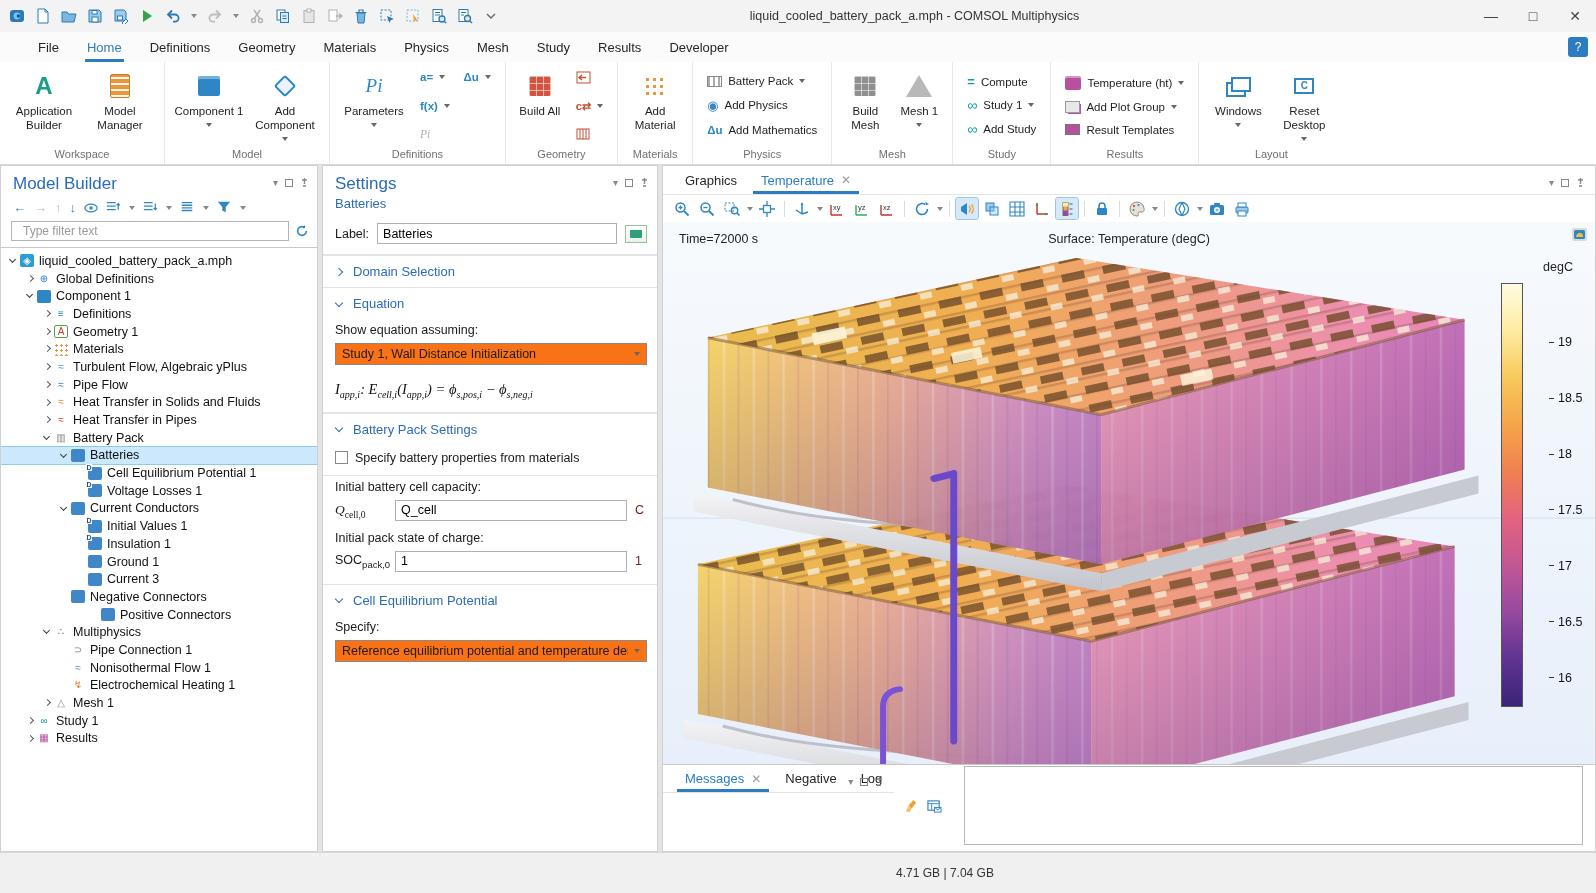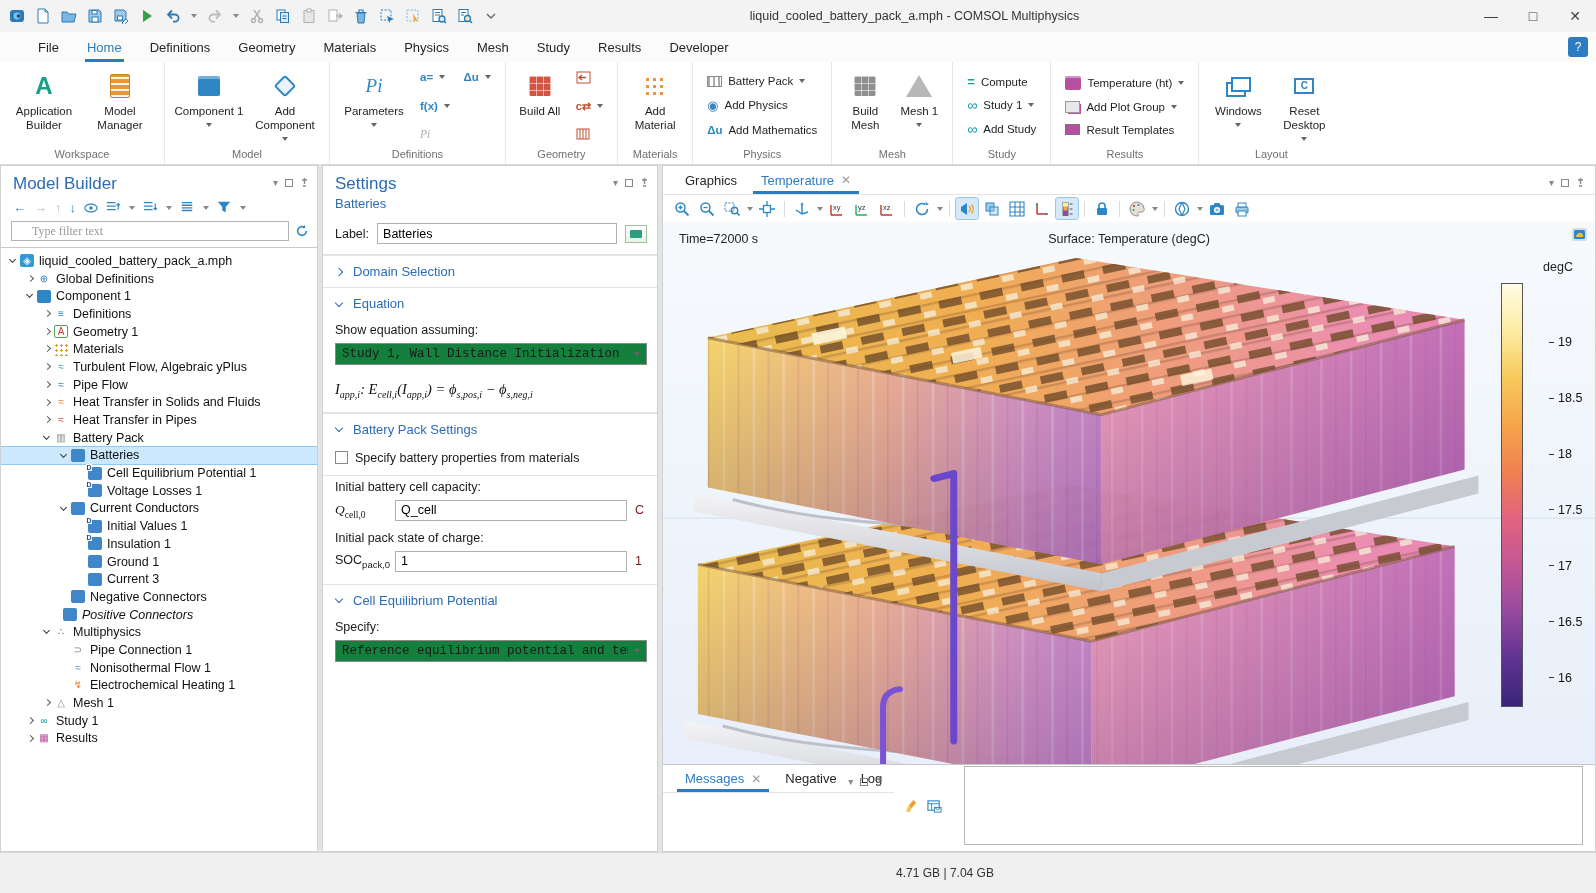--- a/index.html
+++ b/index.html
@@ -67,21 +67,21 @@
   .ptitle { font-size:17px; color:#2b6cb5; flex:1; }
   .pctl { display:flex; gap:7px; align-items:center; color:#888; font-size:10px; padding-top:3px;}
   .pctl .sq { width:8px; height:8px; border:1px solid #888; display:inline-block;}
 
   
   .mbtools { display:flex; align-items:center; gap:8px; padding:6px 10px 4px 12px; font-size:13px; }
   .mbtools .tgl { color:#2f86c4; }
   .mbtools .tgy { color:#b8b8b8; }
   .mbtools svg { width:14px; height:14px; vertical-align:-2px;}
   .filterrow { display:flex; align-items:center; gap:6px; padding:2px 8px 6px 10px; }
-  .filterrow input { flex:1; height:20px; border:1px solid #b4b4b4; padding:0 20px; font-size:12px; color:#333; font-family:Liberation Serif, serif;}
+  .filterrow input { flex:1; height:20px; border:1px solid #b4b4b4; padding:0 11px; font-size:12px; color:#333; font-family:Liberation Sans, sans-serif;}
   .filterrow input::placeholder { color:#9a9a9a; }
 
   .treebox { flex:1; border-top:1px solid #c8c8c8; overflow:hidden; padding-top:4px; background:#fff;}
   .trow { display:flex; align-items:center; height:17.7px; white-space:nowrap; cursor:default; }
   .trow.sel { background:#cbe8fc; outline:1px solid #8ecaf0; }
   .arr { width:13px; flex:none; position:relative; height:100%;}
   .arr.collapsed::after { content:""; position:absolute; top:6px; left:4px; width:4px; height:4px; border-right:1.3px solid #5a5a5a; border-bottom:1.3px solid #5a5a5a; transform:rotate(-45deg);}
   .arr.expanded::after { content:""; position:absolute; top:5px; left:3px; width:4px; height:4px; border-right:1.3px solid #3a3a3a; border-bottom:1.3px solid #3a3a3a; transform:rotate(45deg);}
   .ticn { width:14px; height:13px; border-radius:2px; display:inline-flex; align-items:center; justify-content:center; font-size:10px; line-height:1; flex:none; margin-right:5px; position:relative; }
   .ticn.dots { background-image:radial-gradient(#e8973a 36%,transparent 38%); background-size:5px 5px; border-radius:0;}
@@ -94,21 +94,21 @@
   .labelrow input { flex:1; height:21px; border:1px solid #b0b0b0; padding:0 5px; font-size:12.5px; font-family:"Liberation Sans",sans-serif;}
   .renbtn { width:22px; height:18px; border:1px solid #9fbf9f; background:linear-gradient(#fff,#e9f2e9); display:flex; align-items:center; justify-content:center; }
   .renbtn i { width:12px; height:8px; background:#2e9e7e; display:block; border-radius:1px;}
   .sechead { display:flex; align-items:center; gap:8px; padding:8px 12px; color:#2b6cb5; font-size:13px; border-top:1px solid #e4e4e4; }
   .sechead:first-of-type { border-top:none; }
   .schev { width:10px; position:relative; height:10px; flex:none;}
   .schev.exp::after { content:""; position:absolute; top:1px; left:1px; width:5px; height:5px; border-right:1.6px solid #2b6cb5; border-bottom:1.6px solid #2b6cb5; transform:rotate(45deg);}
   .schev.col::after { content:""; position:absolute; top:2px; left:1px; width:5px; height:5px; border-right:1.6px solid #2b6cb5; border-bottom:1.6px solid #2b6cb5; transform:rotate(-45deg);}
   .fieldlbl { padding:4px 12px 4px; color:#1a1a1a; }
   .ddrow { padding:2px 10px 8px 12px; }
-  .dropdown { height:22px; background:#15803d; border:1px solid #8a8a8a; display:flex; align-items:center; padding:0 6px; gap:6px; color:#1a1a1a;font-family:Liberation Mono, monospace; }
+  .dropdown { height:22px; background:#f97316; border:1px solid #8a8a8a; display:flex; align-items:center; padding:0 6px; gap:6px; color:#1a1a1a; }
   .dropdown .dtext { flex:1; overflow:hidden; white-space:nowrap; }
   .eq { padding:8px 12px 12px; font-family:"Liberation Serif",serif; font-style:italic; font-size:14.5px; color:#111; border-bottom:1px solid #e4e4e4;}
   .eq sub { font-size:10px; }
   .chkrow { display:flex; align-items:center; gap:7px; padding:6px 12px 10px; border-bottom:1px solid #e4e4e4;}
   .chk { width:13px; height:13px; border:1px solid #8a8a8a; background:#fff; flex:none;}
   .inprow { display:flex; align-items:center; gap:8px; padding:2px 10px 6px 12px; }
   .inprow .sym { width:52px; flex:none; font-family:"Liberation Serif",serif; font-size:13.5px; }
   .inprow .sym sub { font-size:9.5px; }
   .inprow input { flex:1; height:21px; border:1px solid #b0b0b0; padding:0 5px; font-size:12.5px; font-family:"Liberation Sans",sans-serif;}
   .inprow .unit { width:12px; flex:none; color:#7a2020; font-size:12.5px;}
@@ -642,21 +642,21 @@
           <div class="trow" style="padding-left: 74px;">
             <span class="arr "></span>
             <span class="ticn" style="background: rgb(63, 135, 200);"></span>
             <span class="tlbl">Current 3</span>
           </div>
           <div class="trow" style="padding-left: 57px;">
             <span class="arr "></span>
             <span class="ticn" style="background: rgb(63, 135, 200);"></span>
             <span class="tlbl">Negative Connectors</span>
           </div>
-          <div class="trow" style="padding-left: 49px; font-style: italic;">
+          <div class="trow" style="padding-left: 87px;">
             <span class="arr "></span>
             <span class="ticn" style="background: rgb(63, 135, 200);"></span>
             <span class="tlbl">Positive Connectors</span>
           </div>
           <div class="trow" style="padding-left: 40px;">
             <span class="arr expanded"></span>
             <span class="ticn" style="color: rgb(102, 102, 102);">∴</span>
             <span class="tlbl">Multiphysics</span>
           </div>
           <div class="trow" style="padding-left: 57px;">

